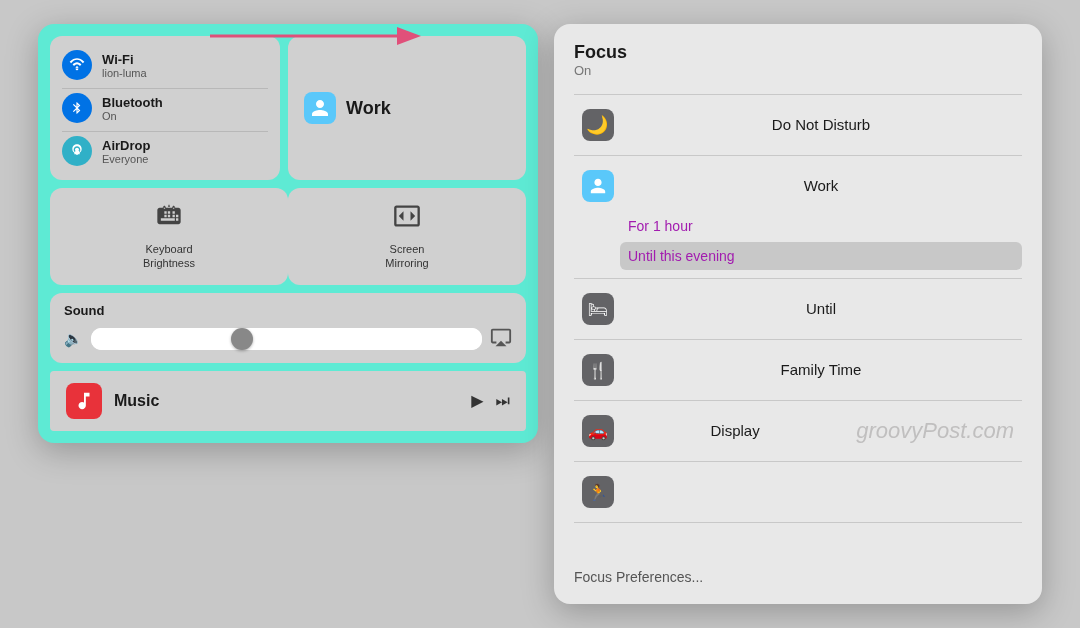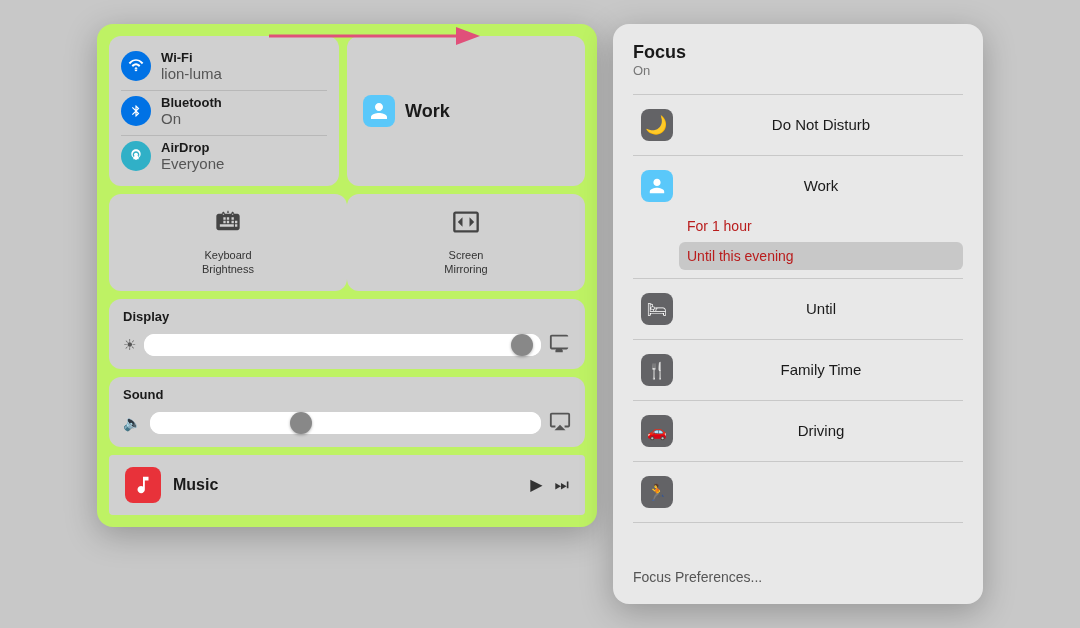--- a/index.html
+++ b/index.html
@@ -15,21 +15,21 @@
     }
 
     .container {
       display: flex;
       gap: 16px;
       align-items: flex-start;
     }
 
     
     .control-center {
-      background: #bef264;
+      background: #5eead4;
       border-radius: 16px;
       padding: 12px;
       width: 500px;
       display: flex;
       flex-direction: column;
       gap: 8px;
       box-shadow: 0 8px 32px rgba(0,0,0,0.25);
     }
 
     .top-row {
@@ -81,21 +81,21 @@
       flex-direction: column;
     }
 
     .network-label {
       font-size: 13px;
       font-weight: 600;
       color: #1a1a1a;
     }
 
     .network-sub {
-      font-size: 15px;
+      font-size: 11px;
       color: #555;
     }
 
     
     .focus-block {
       background: #d0d0d0;
       border-radius: 12px;
       padding: 12px 16px;
       flex: 1;
       display: flex;
@@ -276,21 +276,21 @@
     .music-btn {
       font-size: 16px;
       color: #333;
     }
 
     
     .focus-menu {
       background: #e8e8e8;
       border-radius: 16px;
       padding: 18px 20px;
-      width: 370px;
+      width: 488px;
       min-height: 580px;
       box-shadow: 0 8px 32px rgba(0,0,0,0.25);
       display: flex;
       flex-direction: column;
       gap: 0;
     }
 
     .focus-menu-title {
       font-size: 18px;
       font-weight: 700;
@@ -350,21 +350,21 @@
       padding-left: 46px;
       display: flex;
       flex-direction: column;
       gap: 2px;
       margin-bottom: 4px;
     }
 
     .focus-sub-item {
       padding: 6px 8px;
       font-size: 14px;
-      color: #b91c1c;
+      color: #a21caf;
       border-radius: 6px;
     }
 
     .focus-sub-item.active {
       background: #c8c8c8;
       font-weight: 500;
     }
 
     .focus-preferences {
       margin-top: auto;
@@ -470,35 +470,20 @@
         <div class="small-tile-icon">
           <svg width="28" height="28" viewBox="0 0 24 24" fill="#444">
             <path d="M21 3H3c-1.1 0-2 .9-2 2v14c0 1.1.9 2 2 2h18c1.1 0 2-.9 2-2V5c0-1.1-.9-2-2-2zm0 16H3V5h18v14zM9 8l-4 4 4 4V8zm6 0v8l4-4-4-4z"></path>
           </svg>
         </div>
         <span class="small-tile-label" style="white-space: pre-line; text-align: center;">Screen
 Mirroring</span>
       </div>
     </div>
 
-    <div class="slider-block">
-      <div class="slider-title">Display</div>
-      <div class="slider-row">
-        <span class="slider-icon">☀</span>
-        <div class="slider-track" style="height:22px;">
-          <div class="slider-fill" style="width:100%; background:white; border-radius:11px;"></div>
-          <div class="slider-thumb" style="right:8px;"></div>
-        </div>
-        <span class="slider-end-icon">
-          <svg width="22" height="22" viewBox="0 0 24 24" fill="#555">
-            <path d="M21 3H3c-1.1 0-2 .9-2 2v12c0 1.1.9 2 2 2h5l-1 1v2h8v-2l-1-1h5c1.1 0 2-.9 2-2V5c0-1.1-.9-2-2-2zm0 14H3V5h18v12z"></path>
-          </svg>
-        </span>
-      </div>
-    </div>
 
     <div class="slider-block">
       <div class="slider-title">Sound</div>
       <div class="slider-row">
         <span class="slider-icon">🔈</span>
         <div class="slider-track" style="height:22px; position:relative;">
           <div style="position:absolute; left:0; top:0; bottom:0; width:100%; background:white; border-radius:11px;"></div>
           <div class="sound-thumb"></div>
         </div>
         <span class="slider-end-icon">
@@ -570,22 +555,23 @@
       <div class="focus-item-text">
         <span class="focus-item-name">Family Time</span>
       </div>
     </div>
 
     <div class="focus-divider"></div>
 
     <div class="focus-item">
       <div class="focus-item-icon driving">🚗</div>
       <div class="focus-item-text">
-        <span class="focus-item-name">Driving</span>
-      </div>
+        <span class="focus-item-name">Display</span>
+      </div>
+      <span class="groovy-watermark">groovyPost.com</span>
     </div>
 
     <div class="focus-divider"></div>
 
     <div class="focus-item">
       <div class="focus-item-icon fitness">🏃</div>
     </div>
 
     <div class="focus-divider"></div>
 

